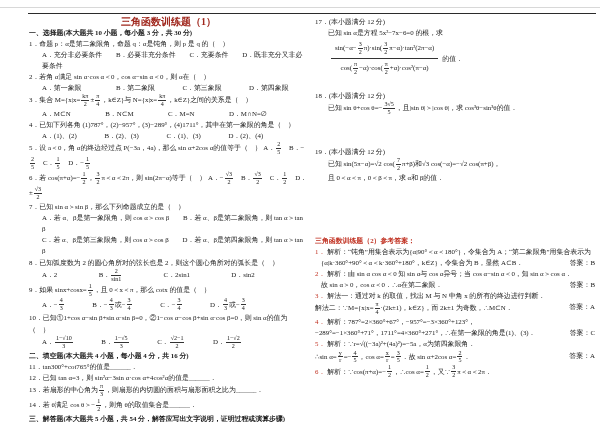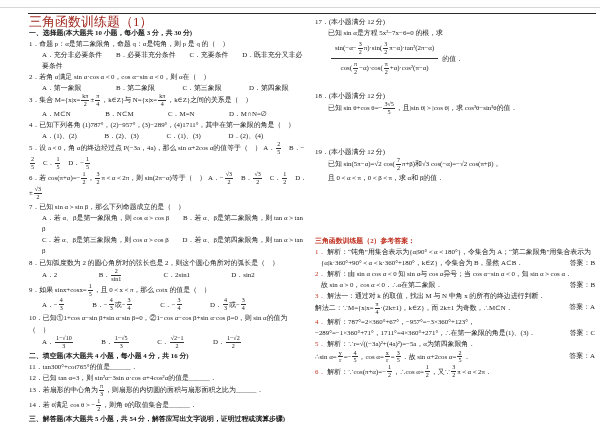--- a/index.html
+++ b/index.html
@@ -5,21 +5,21 @@
   html,body{margin:0;padding:0;background:#ffffff;}
   body{width:600px;height:422px;overflow:hidden;
        font-family:"Liberation Serif","DejaVu Serif",serif;color:#1a1a1a;}
   .sheet{position:relative;width:600px;height:422px;background:#fff;overflow:hidden;}
   .edge{position:absolute;left:0;right:0;top:7px;border-top:1px solid #d8d8d8;}
   .topline{position:absolute;left:28px;right:4px;top:13px;border-top:1.6px solid #2b2b2b;}
   .cols{position:absolute;left:29px;top:16px;right:3px;display:flex;gap:7px;}
   .col{font-size:6.9px;line-height:1.6;}
   .col.left{width:279px;}
   .col.right{width:282px;}
-  .title{color:#a0281e;font-weight:normal;font-size:13px;line-height:11px;}
+  .title{color:#a0281e;font-weight:bold;text-align:center;font-size:10px;line-height:11px;}
   .line{position:relative;min-height:10px;}
   .ind{padding-left:13px;}
   .cont{padding-left:6px;}
   .sec{font-weight:bold;}
   .redhead{color:#c03020;font-weight:bold;}
   .qnum{color:#c03020;margin-right:2px;}
   .rans{position:absolute;right:2px;top:0;}
   .mt1{margin-top:14px;}
   .mt2{margin-top:30px;}
   .mt3{margin-top:52px;}

